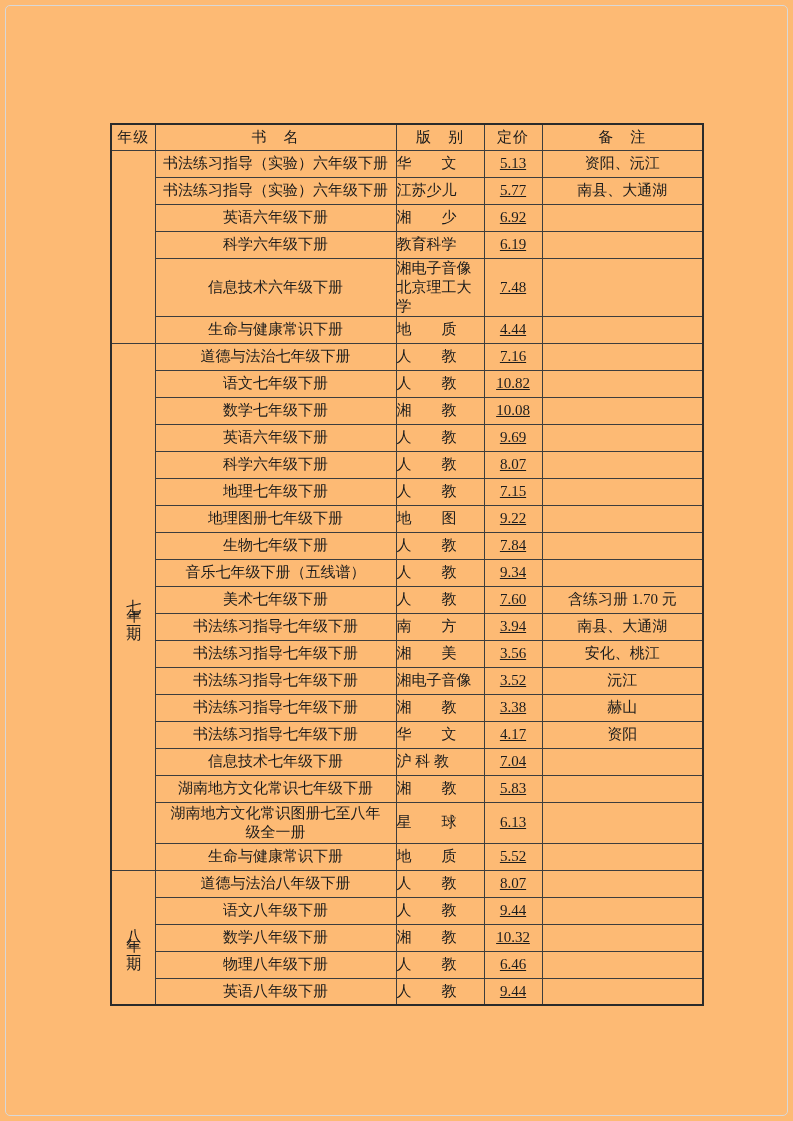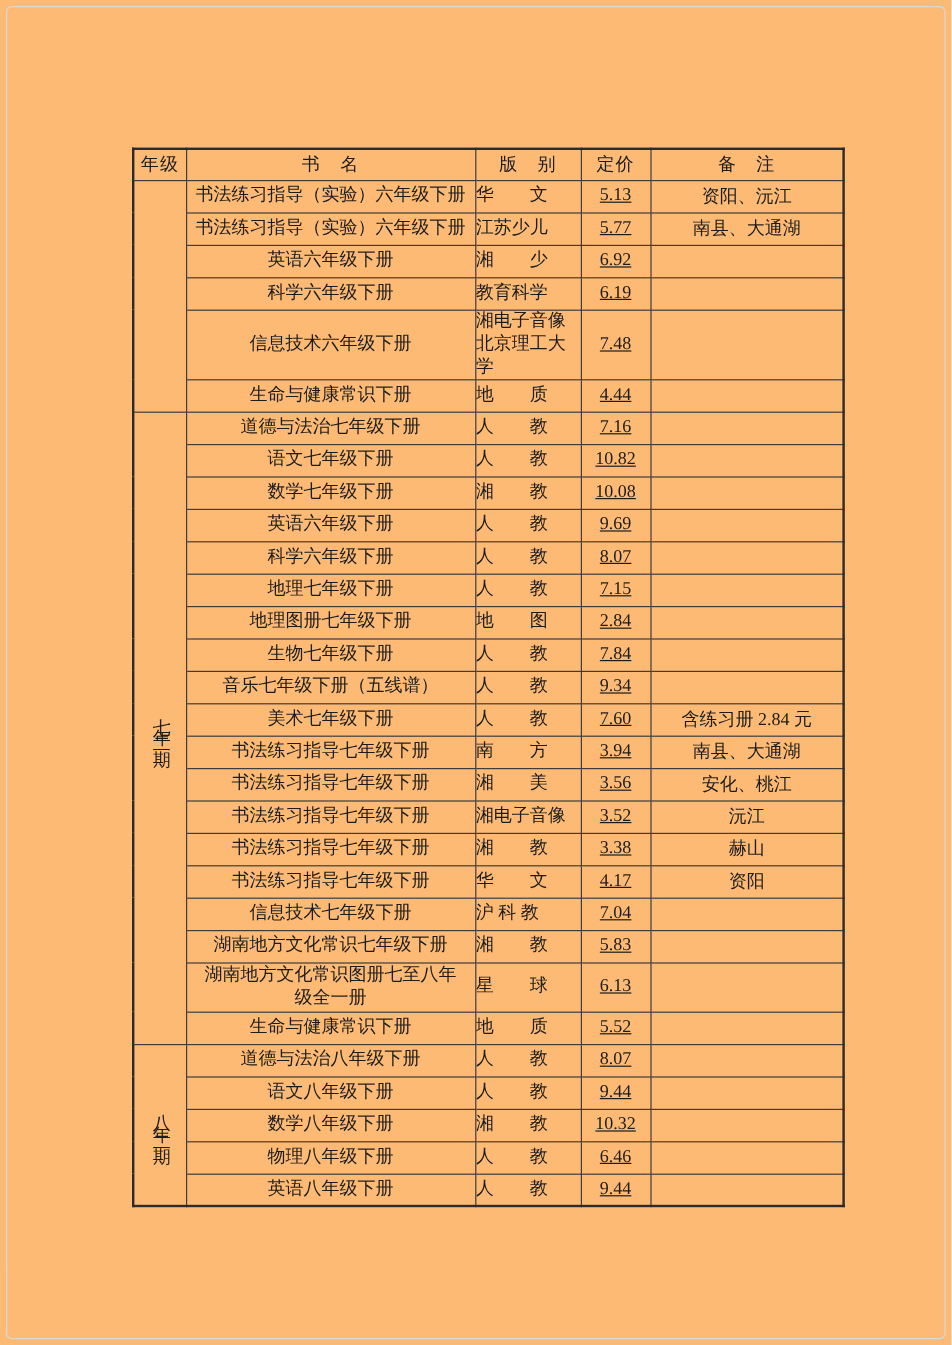--- a/index.html
+++ b/index.html
@@ -173,40 +173,40 @@
         </tr>
         <tr>
           <td class="book-cell">地理七年级下册</td>
           <td class="publisher-cell">人　　教</td>
           <td class="price-cell">7.15</td>
           <td class="note-cell"></td>
         </tr>
         <tr>
           <td class="book-cell">地理图册七年级下册</td>
           <td class="publisher-cell">地　　图</td>
-          <td class="price-cell">2.84</td>
+          <td class="price-cell">9.22</td>
           <td class="note-cell"></td>
         </tr>
         <tr>
           <td class="book-cell">生物七年级下册</td>
           <td class="publisher-cell">人　　教</td>
           <td class="price-cell">7.84</td>
           <td class="note-cell"></td>
         </tr>
         <tr>
           <td class="book-cell">音乐七年级下册（五线谱）</td>
           <td class="publisher-cell">人　　教</td>
           <td class="price-cell">9.34</td>
           <td class="note-cell"></td>
         </tr>
         <tr>
           <td class="book-cell">美术七年级下册</td>
           <td class="publisher-cell">人　　教</td>
           <td class="price-cell">7.60</td>
-          <td class="note-cell">含练习册 2.84 元</td>
+          <td class="note-cell">含练习册 1.70 元</td>
         </tr>
         <tr>
           <td class="book-cell">书法练习指导七年级下册</td>
           <td class="publisher-cell">南　　方</td>
           <td class="price-cell">3.94</td>
           <td class="note-cell">南县、大通湖</td>
         </tr>
         <tr>
           <td class="book-cell">书法练习指导七年级下册</td>
           <td class="publisher-cell">湘　　美</td>

